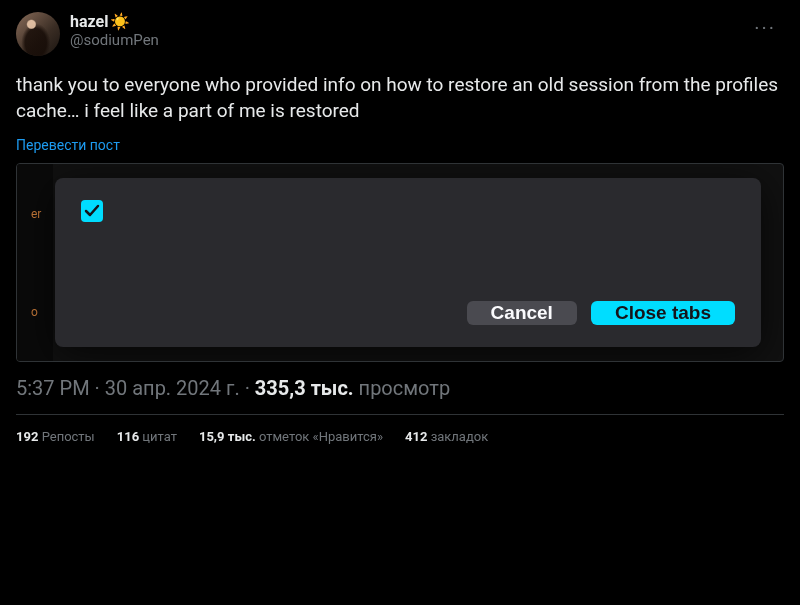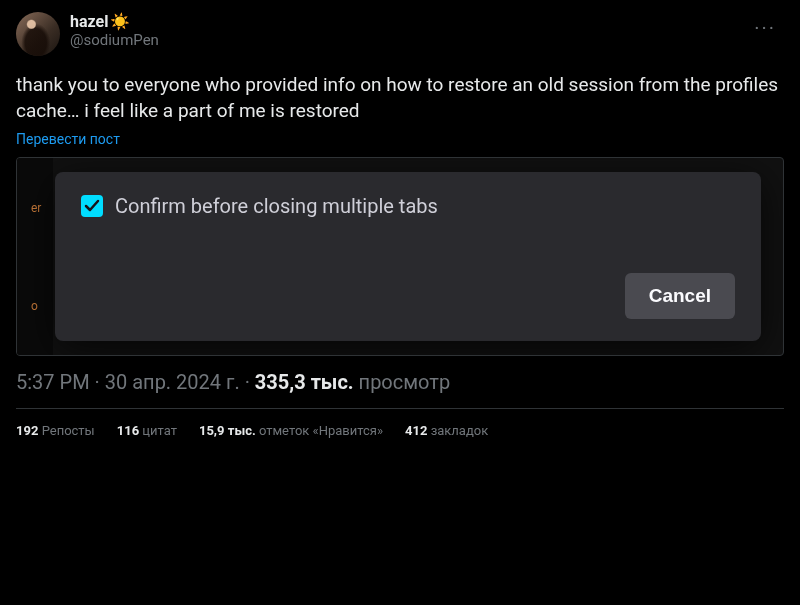--- a/index.html
+++ b/index.html
@@ -24,21 +24,21 @@
       content: ""; position: absolute; inset: 0;
       background: radial-gradient(circle at 35% 28%, rgba(235,200,170,0.9) 0 9%, transparent 12%),
                   radial-gradient(ellipse 60% 80% at 45% 70%, rgba(20,10,5,0.8) 0 40%, transparent 55%);
     }
     .user-block { display: flex; flex-direction: column; }
     .name-row { display: flex; align-items: center; gap: 2px; }
     .display-name { font-weight: 700; font-size: 16px; color: #e7e9ea; text-align: right; }
     .sun-emoji { font-size: 16px; }
     .handle { color: #71767b; font-size: 15px; }
     .more-dots { margin-left: auto; color: #71767b; font-size: 20px; letter-spacing: 2px; cursor: pointer; padding: 4px 8px; }
-    .tweet-text { font-size: 19px; line-height: 1.35; margin-bottom: 6px; color: #e7e9ea; }
+    .tweet-text { font-size: 19px; line-height: 1.35; margin-bottom: 12px; color: #e7e9ea; }
     .translate-link { color: #1d9bf0; font-size: 14px; display: inline-block; margin-bottom: 10px; cursor: pointer; }
     .media {
       width: 100%; border-radius: 4px; overflow: hidden;
       border: 1px solid #2f3336; margin-bottom: 14px;
       background: #111; position: relative; height: 199px;
     }
     .media-bg-left {
       position: absolute; left: 0; top: 0; bottom: 0; width: 36px;
       background: #0a0a0a; display: flex; flex-direction: column; justify-content: space-around;
       color: #c77a3a; font-size: 12px; padding-left: 14px;
@@ -52,21 +52,21 @@
     .dialog-title { font-size: 22px; font-weight: 700; color: #fbfbfe; margin-bottom: 20px; }
     .checkbox-row { display: flex; align-items: center; gap: 12px; margin-bottom: 30px; }
     .checkbox {
       width: 22px; height: 22px; border-radius: 4px; background: #00ddff;
       display: flex; align-items: center; justify-content: center; flex-shrink: 0;
     }
     .checkbox svg { width: 16px; height: 16px; }
     .checkbox-label { font-size: 20px; color: #cfcfd8; }
     .dialog-buttons { display: flex; justify-content: flex-end; gap: 14px; margin-top: auto; }
     .btn {
-      padding: 12px 24px; border-radius: 6px; font-size: 19px; font-weight: 600;
+      padding: 1px 24px; border-radius: 6px; font-size: 19px; font-weight: 600;
       border: none; cursor: pointer;
     }
     .btn-cancel { background: #4a4a50; color: #fbfbfe; }
     .btn-primary { background: #00ddff; color: #15141a; }
     .meta-row { color: #71767b; font-size: 20px; margin-bottom: 14px; }
     .meta-row .strong { color: #e7e9ea; font-weight: 700; }
     .divider { height: 1px; background: #2f3336; margin-bottom: 14px; }
     .stats-row { display: flex; gap: 22px; font-size: 13px; color: #71767b; }
     .stat .num { color: #e7e9ea; font-weight: 700; }
   </style>
@@ -95,24 +95,24 @@
     <span>er</span>
     <span>o</span>
   </div>
   <div class="dialog">
     <div class="checkbox-row">
       <div class="checkbox">
         <svg viewBox="0 0 16 16">
             <path d="M2 8 L6 12 L14 3" stroke="#15141a" stroke-width="2.5" fill="none" stroke-linecap="round" stroke-linejoin="round"></path>
           </svg>
       </div>
-      <span class="checkbox-label">Confirm before closing multiple tabs</span>
     </div>
     <div class="dialog-buttons">
       <button class="btn btn-cancel">Cancel</button>
+      <button class="btn btn-primary">Close tabs</button>
     </div>
   </div>
 </div>
 
 <div class="meta-row">
   <span>5:37 PM</span> · <span>30 апр. 2024 г.</span> · <span class="strong">335,3 тыс.</span> <span>просмотр</span>
 </div>
 
 <div class="divider"></div>
 

